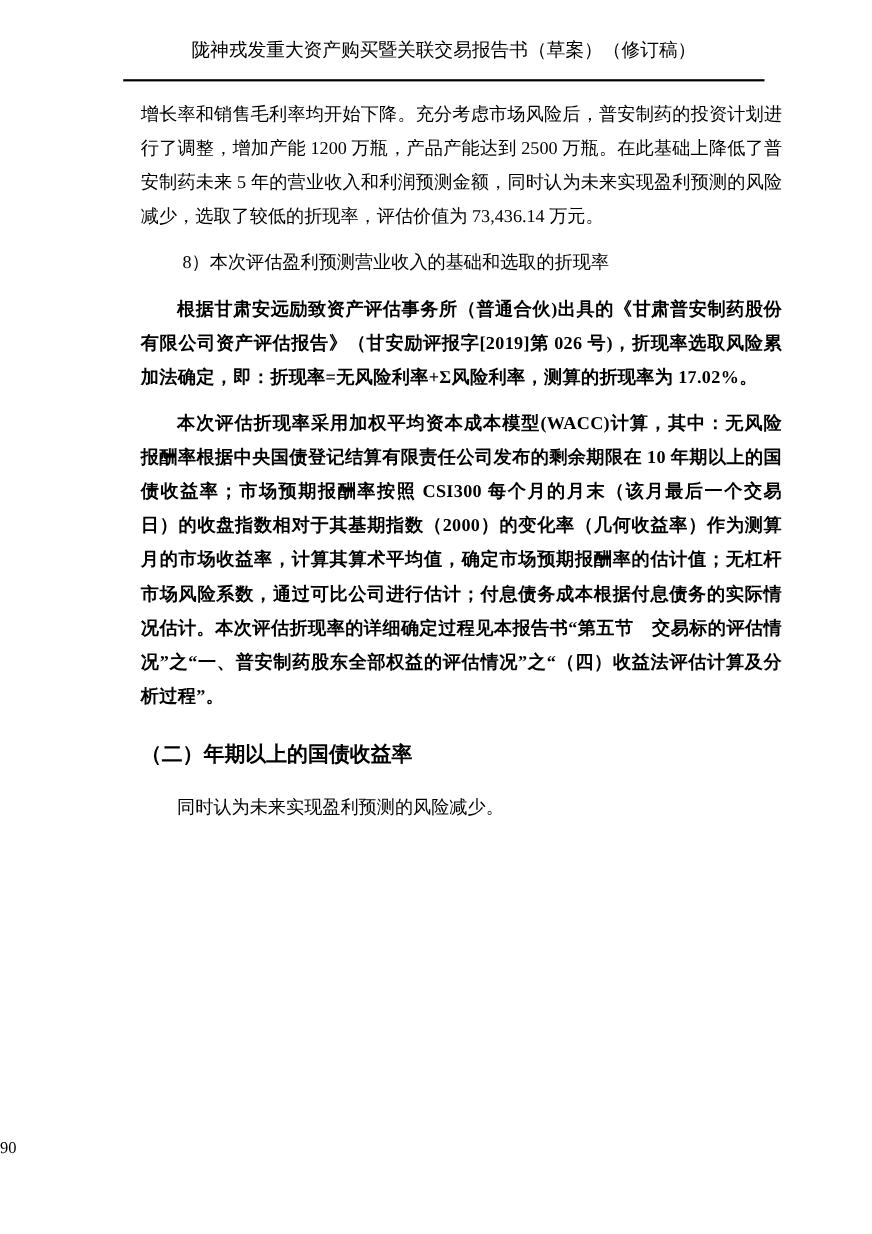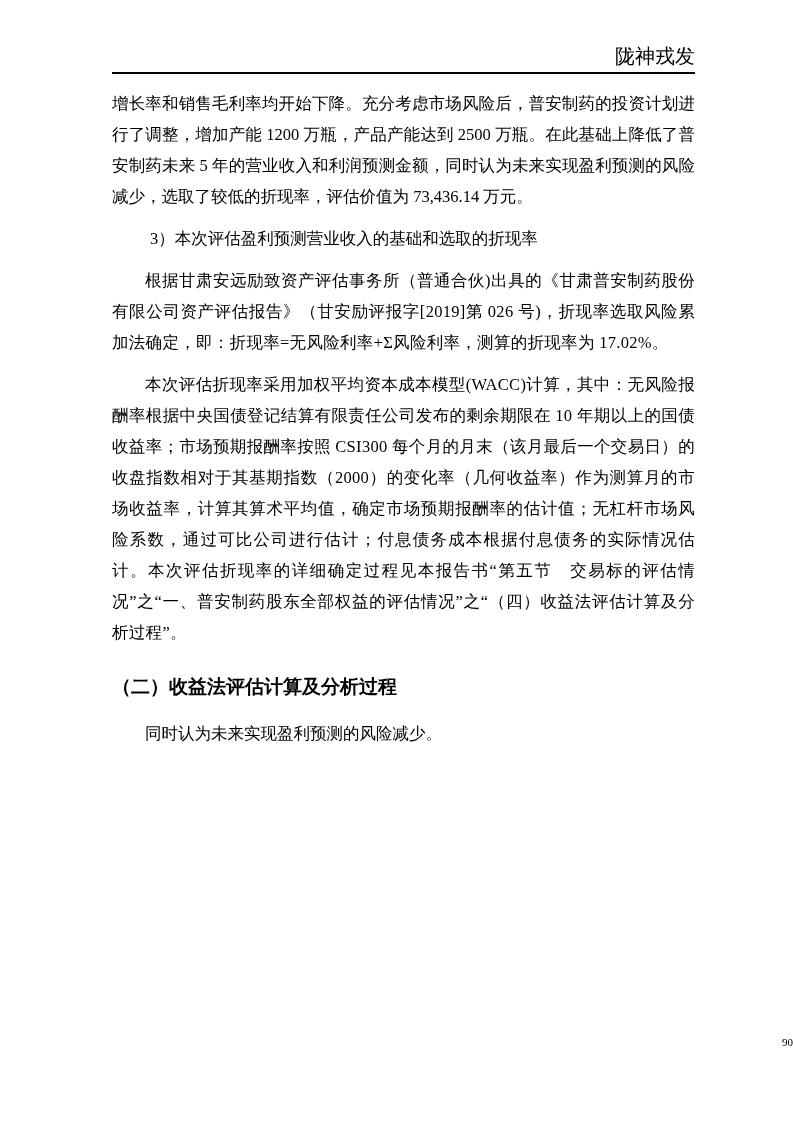--- a/index.html
+++ b/index.html
@@ -18,84 +18,85 @@
     overflow: hidden;
   }
   .header {
     position: absolute;
     left: 112px;
     width: 583px;
     top: 46px;
     height: 28px;
     border-bottom: 2px solid #000000;
     display: flex;
-    justify-content: flex-end;
+    justify-content: center;
     align-items: flex-end;
-    padding-bottom: 4px;
-    font-size: 20px;
+    padding-bottom: 16px;
+    font-size: 17px;
     line-height: 1.2;
   }
   .body {
     position: absolute;
-    left: 112px;
+    left: 128px;
     width: 583px;
     top: 88px;
     font-size: 16.5px;
     line-height: 31px;
   }
   .body p {
     margin: 11px 0 0 0;
     text-align: justify;
   }
   .body p.first {
     margin-top: 0;
   }
   .para-indent {
     text-indent: 2em;
   }
   .sub-heading {
     text-indent: 2.3em;
     text-align: left !important;
   }
   .bold-kai {
-    font-weight: 400;
+    font-weight: 700;
     letter-spacing: 0.3px;
   }
   .section-heading {
     margin: 26px 0 18px 0;
     font-family: "Liberation Sans", "DejaVu Sans", sans-serif;
     font-weight: 700;
     font-size: 19px;
     line-height: 26px;
     text-align: left;
   }
   .footer {
     position: absolute;
     left: 0;
     width: 793px;
     top: 1036px;
-    text-align: right;
-    font-size: 11px;
+    text-align: left;
+    font-size: 15px;
   }
 </style>
 </head>
 <body>
 
 <div class="page">
 
   <div class="header">
     <span>陇神戎发</span>
+    <span>重大资产购买暨关联交易报告书（草案）（修订稿）</span>
   </div>
 
   <div class="body">
     <p class="first">增长率和销售毛利率均开始下降。充分考虑市场风险后，普安制药的投资计划进行了调整，增加产能 1200 万瓶，产品产能达到 2500 万瓶。在此基础上降低了普安制药未来 5 年的营业收入和利润预测金额，同时认为未来实现盈利预测的风险减少，选取了较低的折现率，评估价值为 73,436.14 万元。</p>
-    <p class="sub-heading">3）本次评估盈利预测营业收入的基础和选取的折现率</p>
+    <p class="sub-heading">8）本次评估盈利预测营业收入的基础和选取的折现率</p>
     <p class="para-indent bold-kai">根据甘肃安远励致资产评估事务所（普通合伙)出具的《甘肃普安制药股份有限公司资产评估报告》（甘安励评报字[2019]第 026 号)，折现率选取风险累加法确定，即：折现率=无风险利率+Σ风险利率，测算的折现率为 17.02%。</p>
     <p class="para-indent bold-kai">本次评估折现率采用加权平均资本成本模型(WACC)计算，其中：无风险报酬率根据中央国债登记结算有限责任公司发布的剩余期限在 10 年期以上的国债收益率；市场预期报酬率按照 CSI300 每个月的月末（该月最后一个交易日）的收盘指数相对于其基期指数（2000）的变化率（几何收益率）作为测算月的市场收益率，计算其算术平均值，确定市场预期报酬率的估计值；无杠杆市场风险系数，通过可比公司进行估计；付息债务成本根据付息债务的实际情况估计。本次评估折现率的详细确定过程见本报告书“第五节　交易标的评估情况”之“一、普安制药股东全部权益的评估情况”之“（四）收益法评估计算及分析过程”。</p>
-    <h2 class="section-heading">（二）收益法评估计算及分析过程</h2>
+    <h2 class="section-heading">（二）年期以上的国债收益率</h2>
     <p class="para-indent">同时认为未来实现盈利预测的风险减少。</p>
   </div>
 
   <div class="footer">
     <span>90</span>
   </div>
 
 </div>
 
 </body></html>

